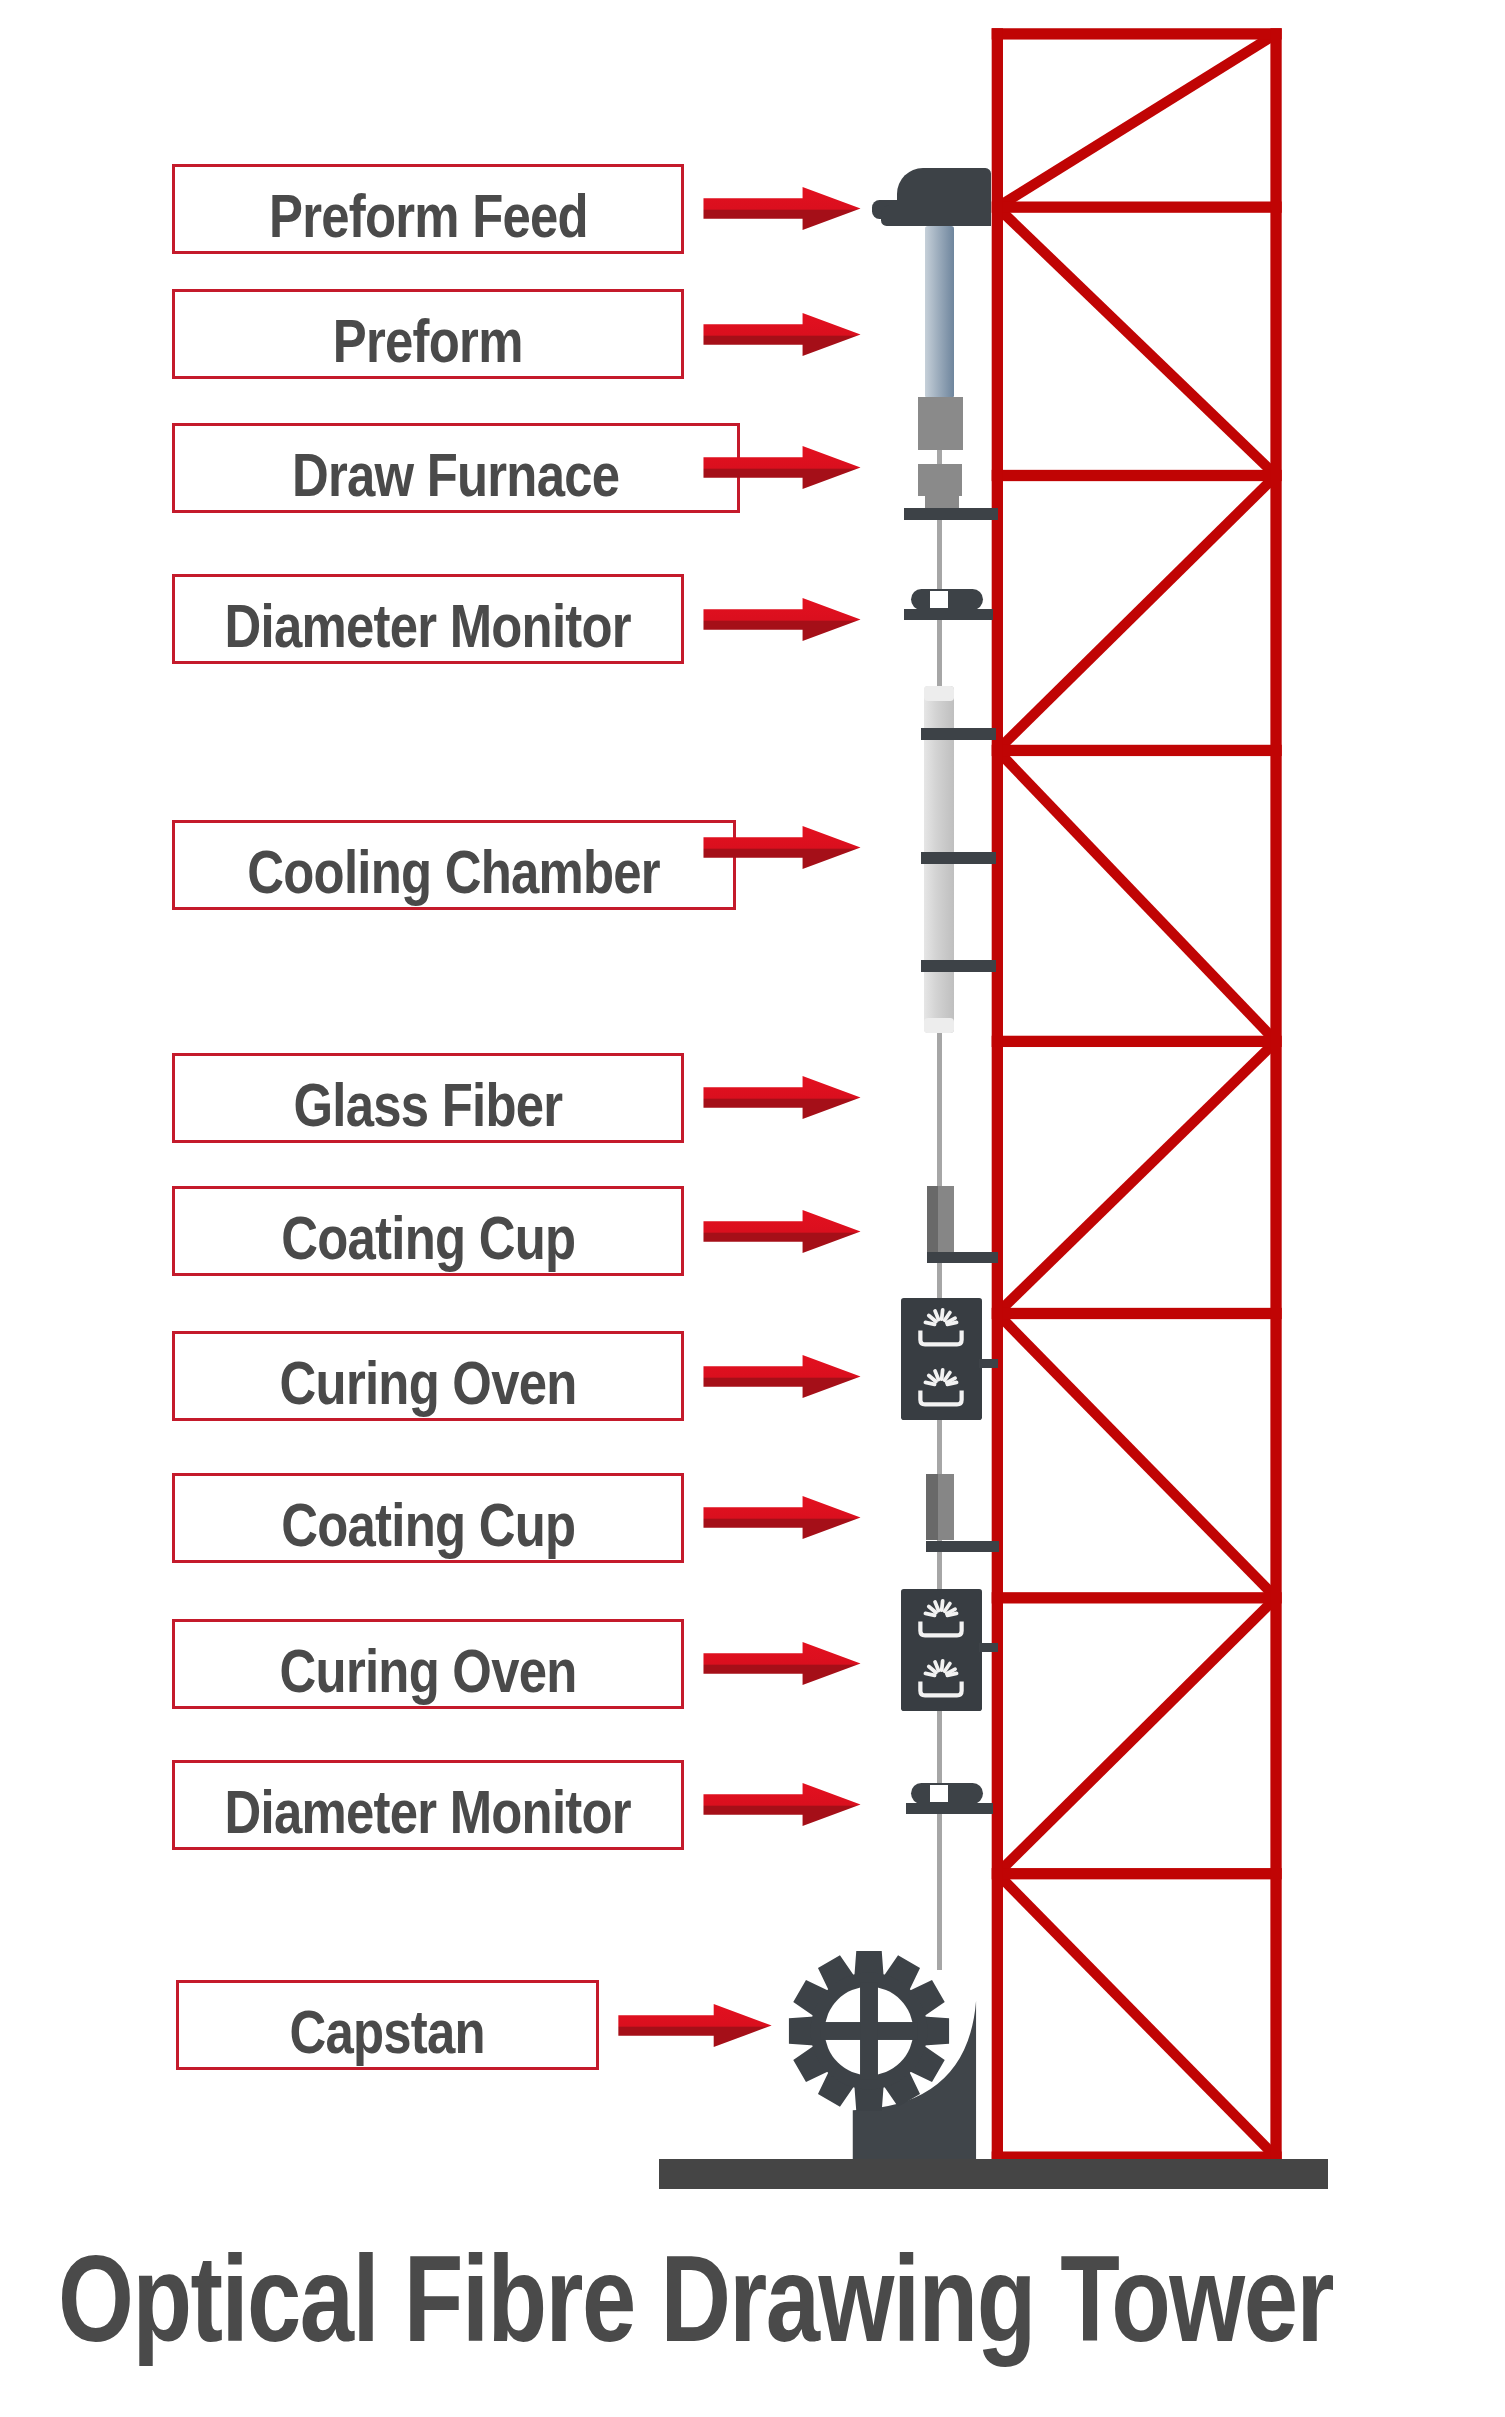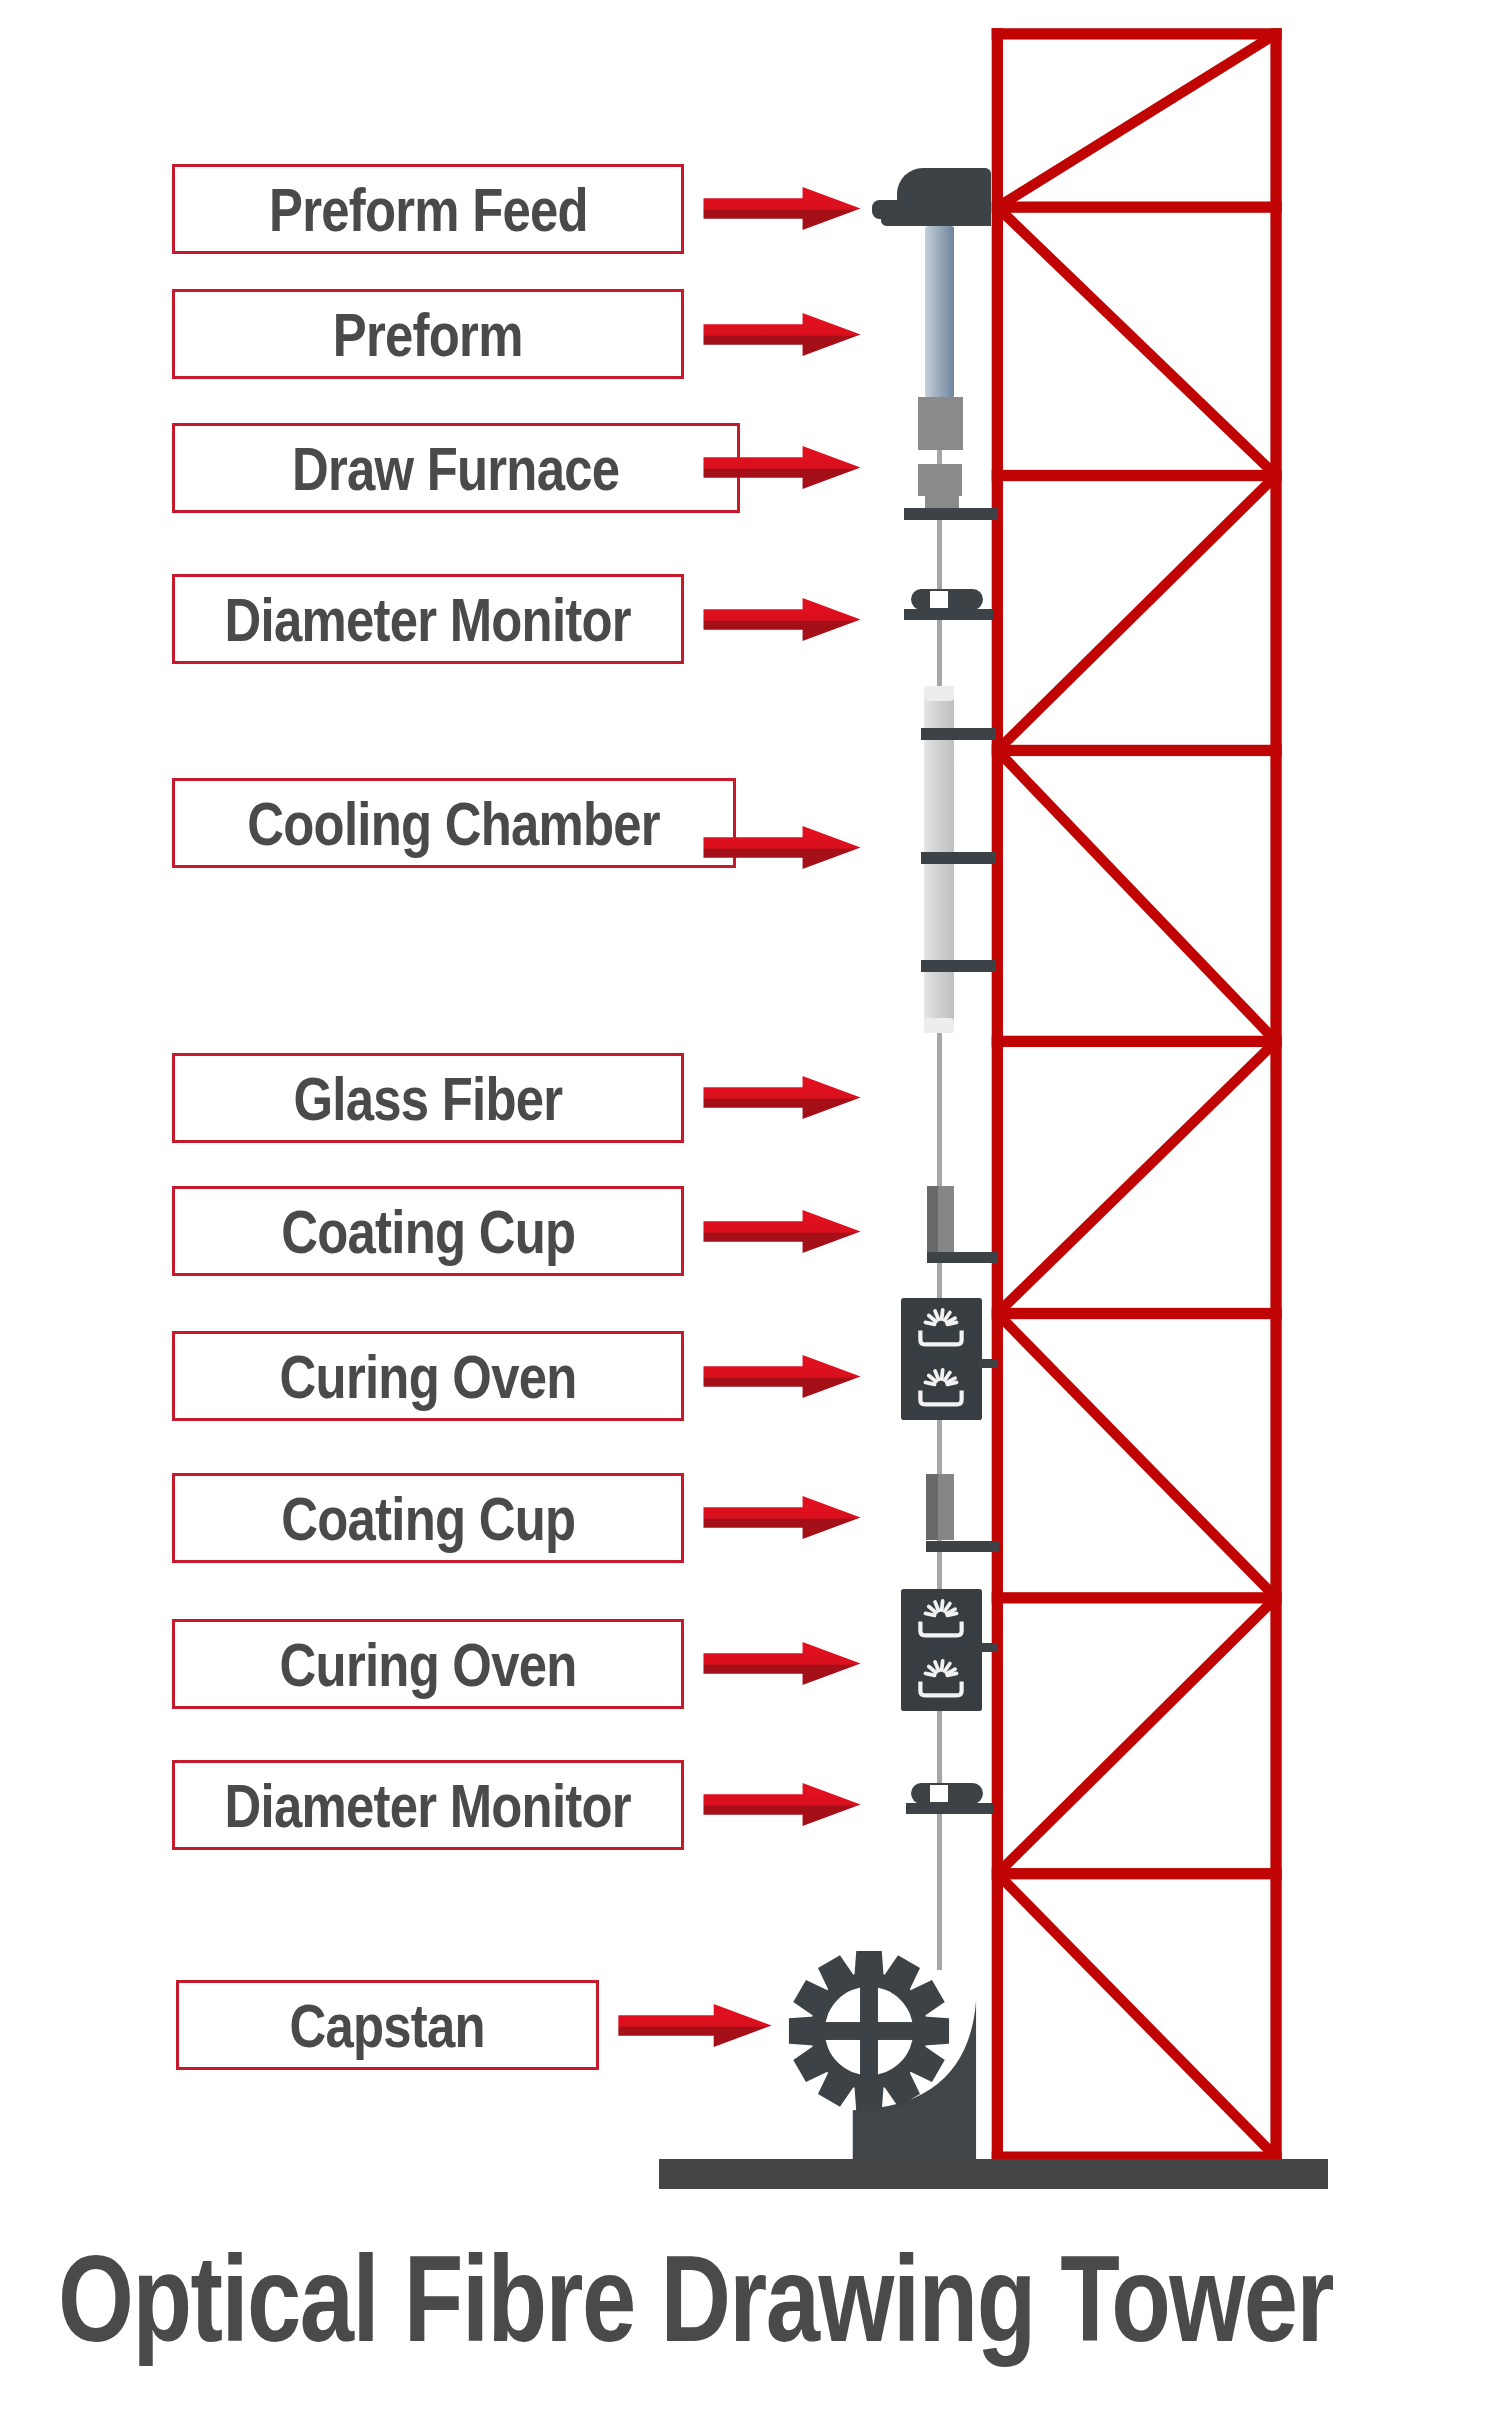--- a/index.html
+++ b/index.html
@@ -40,21 +40,21 @@
   .oven1{left:901px;top:1298px;} .oven2{left:901px;top:1589px;}
   .oven-stub{left:979px;width:19px;height:9.4px;background:#3d4247;}
   .stub1{top:1359px;} .stub2{top:1643px;}
   .lamp{position:absolute;left:10.4px;width:60px;height:49px;}
   .lamp-a{top:5.6px;} .lamp-b{top:66px;}
   #gear-svg{left:786px;top:1948px;width:166px;height:166px;}
   #pedestal-svg{left:847px;top:2001px;width:132px;height:160px;}
   .base-bar{left:659px;top:2159px;width:669px;height:30px;background:#454545;}
   
   .label-box{position:absolute;height:90px;box-sizing:border-box;border:3.8px solid #c41a2b;background:#ffffff;
-      display:flex;align-items:center;justify-content:center;}
+      display:flex;align-items:flex-end;justify-content:center;}
   .label-text{font-size:62px;font-weight:bold;color:#4a4a4a;letter-spacing:-0.9px;white-space:nowrap;
       transform:scaleX(0.82);transform-origin:center;}
   .arrow-svg{position:absolute;height:43px;}
   
   #page-title{left:58px;top:2238px;font-size:122px;font-weight:bold;color:#4a4a4a;letter-spacing:-1.9px;
       white-space:nowrap;transform:scaleX(0.80);transform-origin:left center;line-height:1;}
   #defs-holder{position:absolute;width:0;height:0;overflow:hidden;}
 </style>
 </head>
 <body>
@@ -203,21 +203,21 @@
       </div>
       <svg class="arrow-svg" viewBox="0 0 168 46" style="left: 703px; top: 446px; width: 158px;">
         <polygon points="0,12 106,12 106,0 168,23 106,46 106,34 0,34" fill="url(#arrowGrad)"></polygon>
       </svg>
       <div class="label-box" style="left: 172px; top: 574px; width: 512px;">
         <span class="label-text">Diameter Monitor</span>
       </div>
       <svg class="arrow-svg" viewBox="0 0 168 46" style="left: 703px; top: 598px; width: 158px;">
         <polygon points="0,12 106,12 106,0 168,23 106,46 106,34 0,34" fill="url(#arrowGrad)"></polygon>
       </svg>
-      <div class="label-box" style="left: 172px; top: 778px; width: 564px;">
+      <div class="label-box" style="left: 172px; top: 820px; width: 564px;">
         <span class="label-text">Cooling Chamber</span>
       </div>
       <svg class="arrow-svg" viewBox="0 0 168 46" style="left: 703px; top: 826px; width: 158px;">
         <polygon points="0,12 106,12 106,0 168,23 106,46 106,34 0,34" fill="url(#arrowGrad)"></polygon>
       </svg>
       <div class="label-box" style="left: 172px; top: 1053px; width: 512px;">
         <span class="label-text">Glass Fiber</span>
       </div>
       <svg class="arrow-svg" viewBox="0 0 168 46" style="left: 703px; top: 1076px; width: 158px;">
         <polygon points="0,12 106,12 106,0 168,23 106,46 106,34 0,34" fill="url(#arrowGrad)"></polygon>

